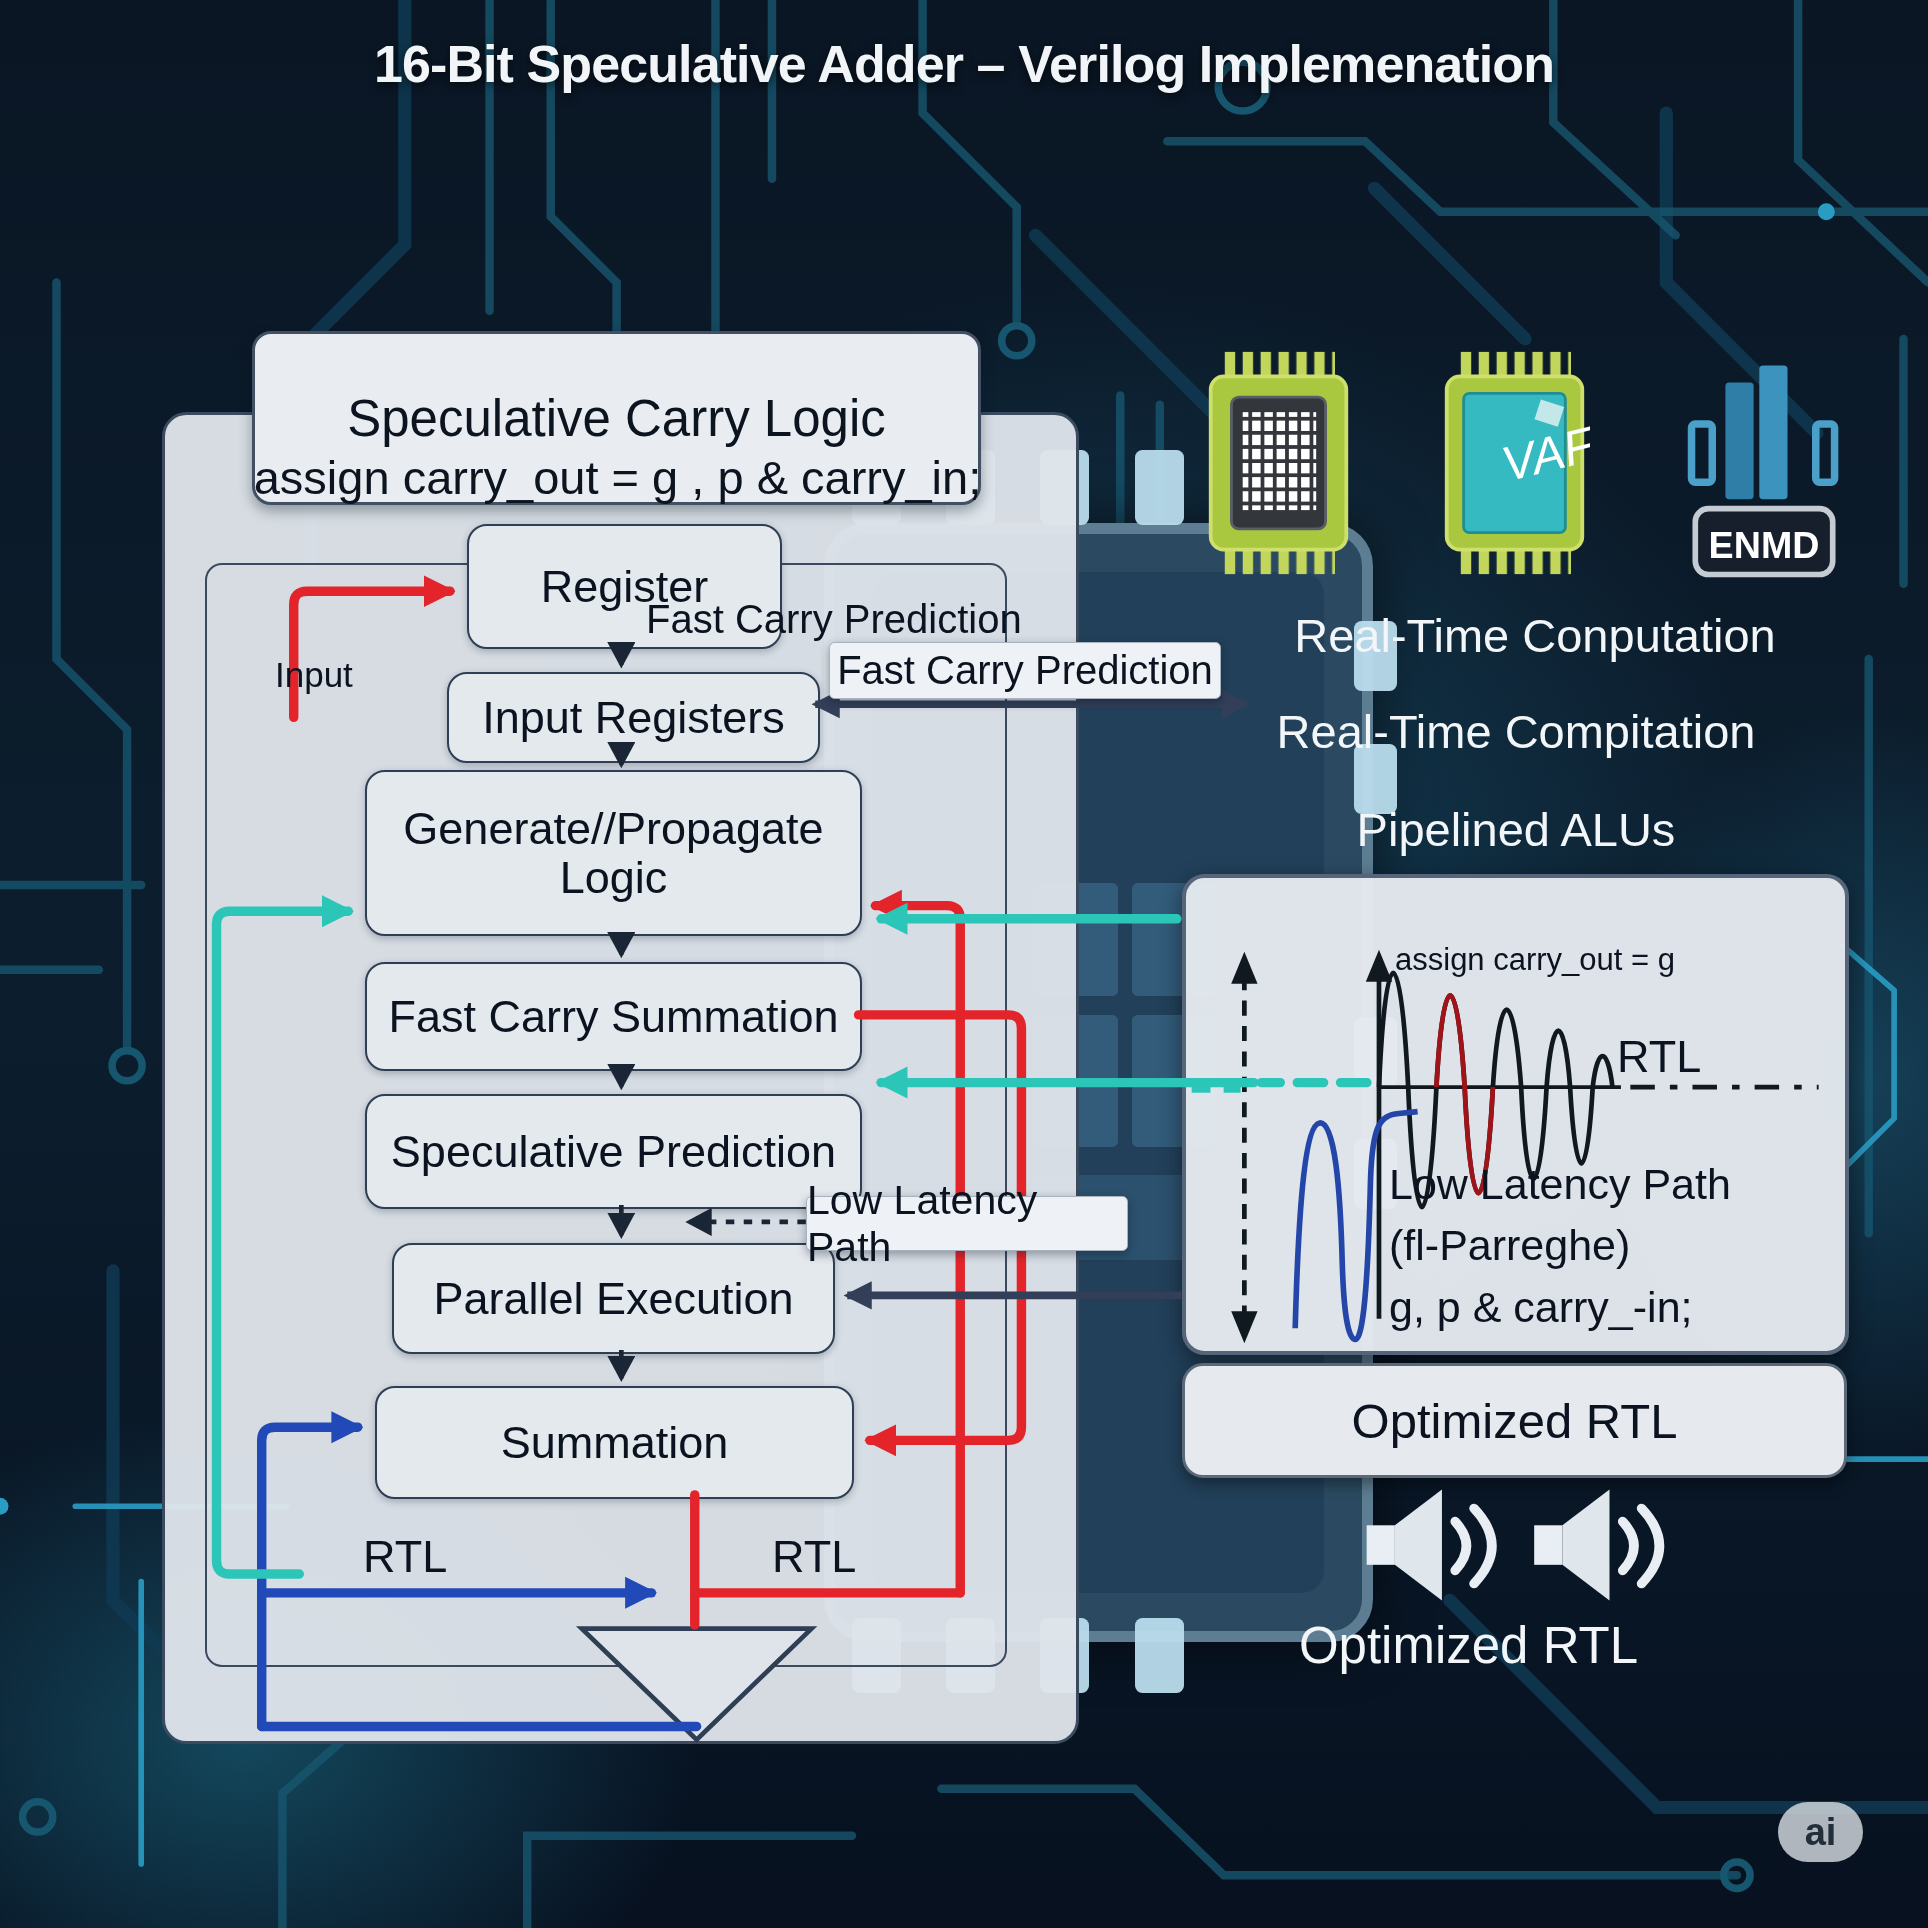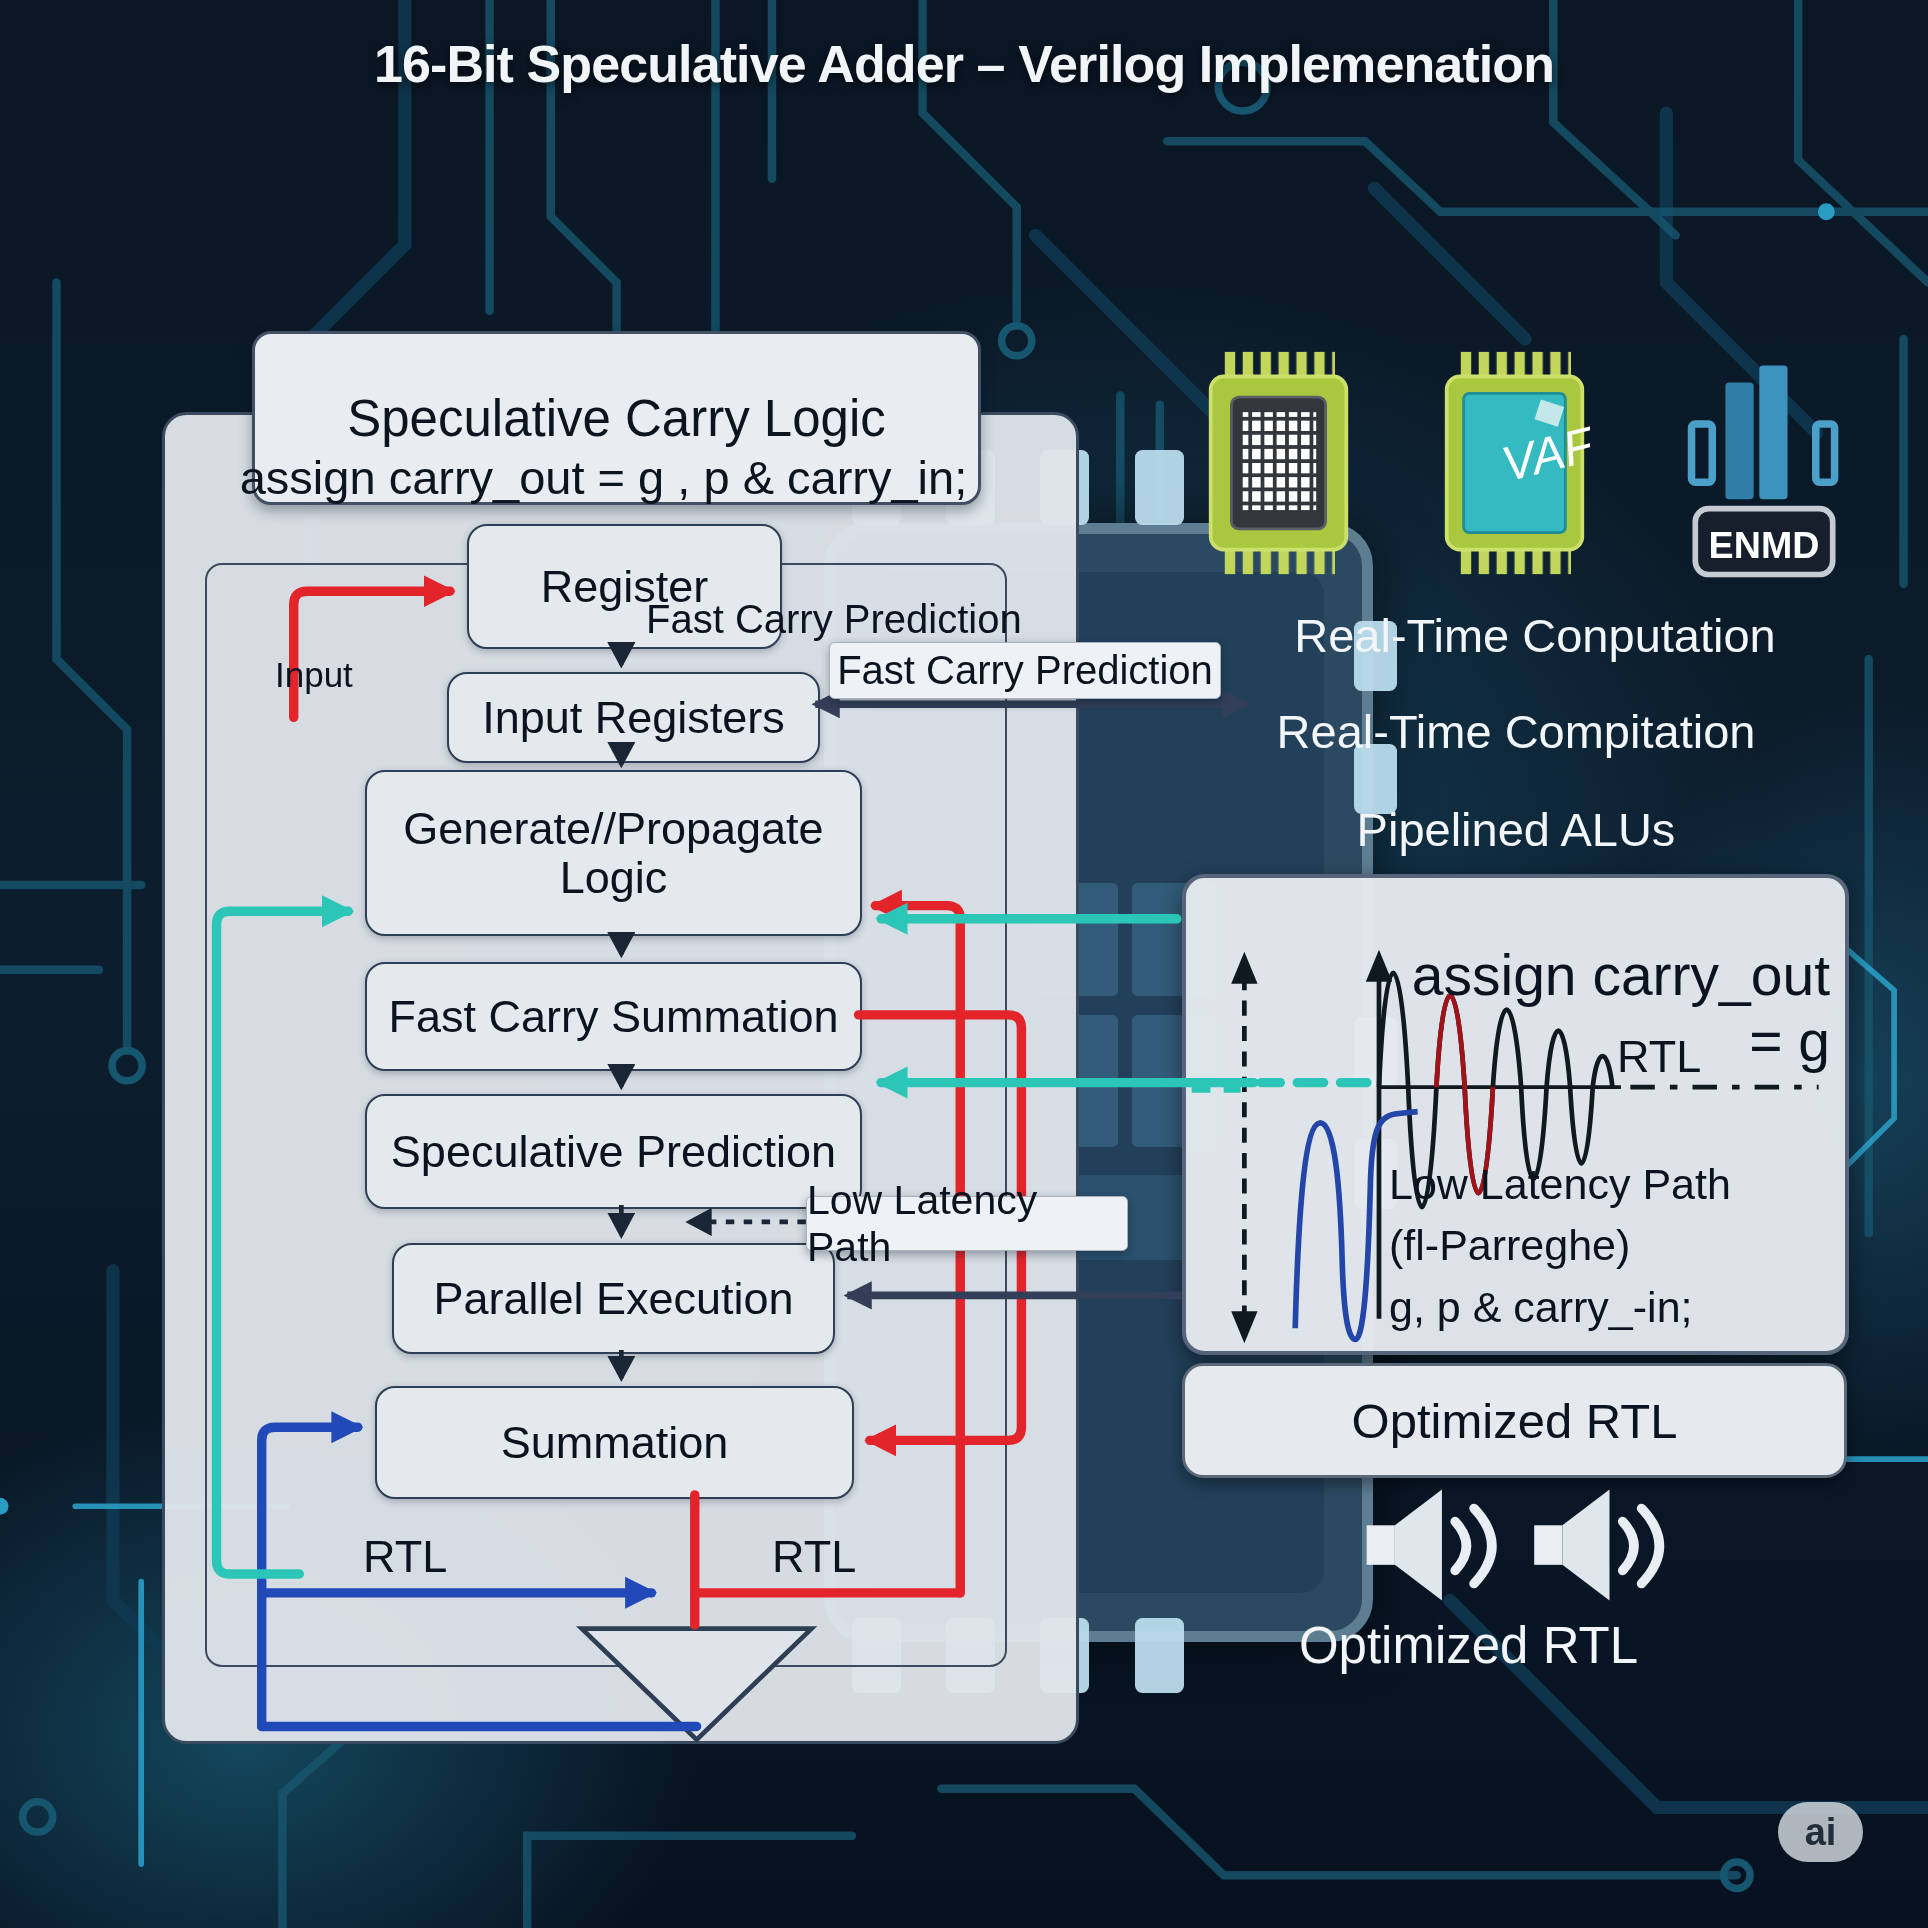--- a/index.html
+++ b/index.html
@@ -12,21 +12,21 @@
   .chip-inner{position:absolute;left:38px;top:38px;right:38px;bottom:38px;background:#22405a;border-radius:22.6px;}
   .chip-cell{position:absolute;background:#3c6c8c;opacity:.65;border-radius:5.6px;}
   .pin{position:absolute;background:#b9dcec;border-radius:7.5px;z-index:1;opacity:.95;}
   
   .flow-panel{left:162px;top:412px;width:911px;height:1326px;background:rgba(223,228,234,.96);
     border:3.8px solid #3b4a5e;border-radius:24.5px;z-index:2;}
   .inner-rect{left:205px;top:563px;width:798px;height:1100px;border:2.8px solid #3b4a5e;border-radius:17px;z-index:3;}
   .scl-header{left:252px;top:331px;width:723px;height:168px;background:#e9edf2;border:3.8px solid #434f63;
     border-radius:19px;z-index:3;display:flex;align-items:center;justify-content:center;
     font-size:51px;color:#0c1420;box-shadow:0 5.6px 13px rgba(10,20,35,.35);}
-  .assign-line{left:157px;top:450px;width:893px;z-index:4;text-align:center;font-size:47px;color:#0c1420;}
+  .assign-line{left:171px;top:450px;width:893px;z-index:4;text-align:center;font-size:47px;color:#0c1420;}
   .fbox{background:#e4e9ee;border:2.8px solid #2e3e54;border-radius:20px;z-index:4;
     display:flex;align-items:center;justify-content:center;text-align:center;
     font-size:45px;color:#0b1320;white-space:pre-line;line-height:1.1;box-shadow:0 2.8px 7.5px rgba(20,30,50,.25);}
   .b1{left:467px;top:524px;width:311px;height:121px;}
   .b2{left:447px;top:672px;width:369px;height:87px;}
   .b3{left:365px;top:770px;width:493px;height:162px;}
   .b4{left:365px;top:962px;width:493px;height:105px;}
   .b5{left:365px;top:1094px;width:493px;height:111px;}
   .b6{left:392px;top:1243px;width:439px;height:107px;text-align:right;}
   .b7{left:375px;top:1386px;width:475px;height:109px;}
@@ -43,21 +43,21 @@
   #arrows{left:0;top:0;z-index:5;pointer-events:none;}
   
   .icon{z-index:3;}
   .cap{z-index:3;color:#f2f6f9;text-align:center;}
   .cap-top{left:1243px;top:608px;width:584px;font-size:47px;}
   .cap-mid{left:1224px;top:704px;width:584px;font-size:47px;}
   .cap-mid2{left:1224px;top:802px;width:584px;font-size:47px;}
   .wave-panel{left:1182px;top:874px;width:659px;height:473px;background:rgba(228,233,238,.97);
     border:4.7px solid #566579;border-radius:22.6px;z-index:3;box-shadow:0 7.5px 22.6px rgba(0,0,0,.45);}
   .wp-text{position:absolute;color:#0b1320;z-index:2;}
-  .wp-assign{left:209px;top:64px;width:435px;text-align:right;font-size:57px;}
+  .wp-assign{left:209px;top:64px;width:435px;text-align:left;font-size:31px;}
   .wp-rtl{left:431px;top:153px;font-size:45px;}
   .wp-llp{left:203px;top:282px;font-size:43px;}
   .wp-par{left:203px;top:343px;font-size:43px;}
   .wp-carry{left:203px;top:405px;font-size:43px;}
   .opt-box{left:1182px;top:1363px;width:659px;height:109px;background:#e6eaee;border:3.8px solid #5a6878;
     border-radius:21px;z-index:3;display:flex;align-items:center;justify-content:center;
     font-size:49px;color:#0b1320;box-shadow:0 5.6px 15px rgba(0,0,0,.4);}
   .speakers{left:1361px;top:1480px;z-index:3;}
   .cap-opt{left:1252px;top:1616px;width:433px;font-size:51px;z-index:3;color:#f2f6f9;text-align:center;}
   .ai-badge{left:1778px;top:1802px;width:85px;height:60px;background:rgba(205,211,217,.85);

